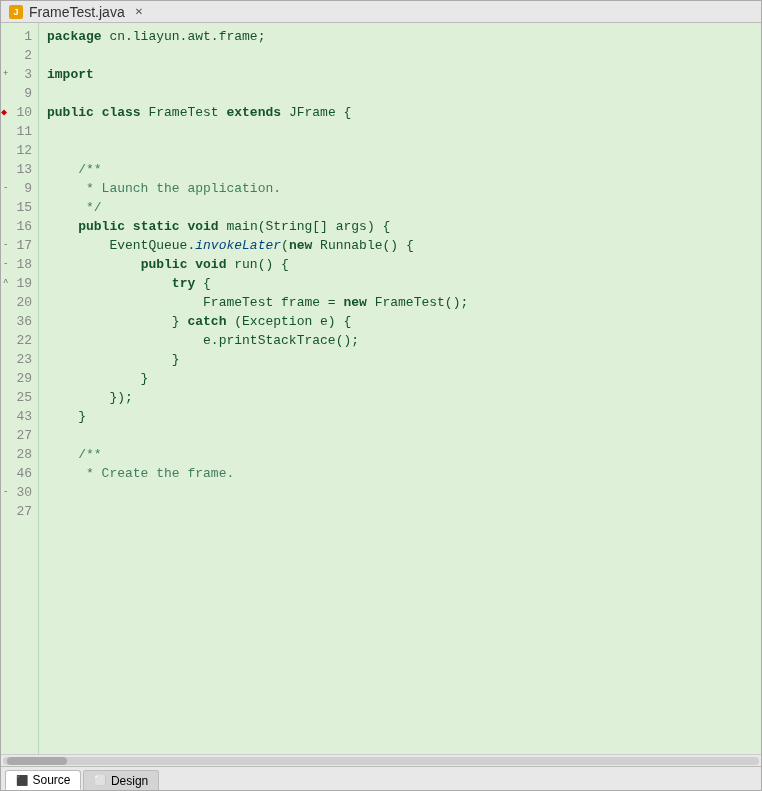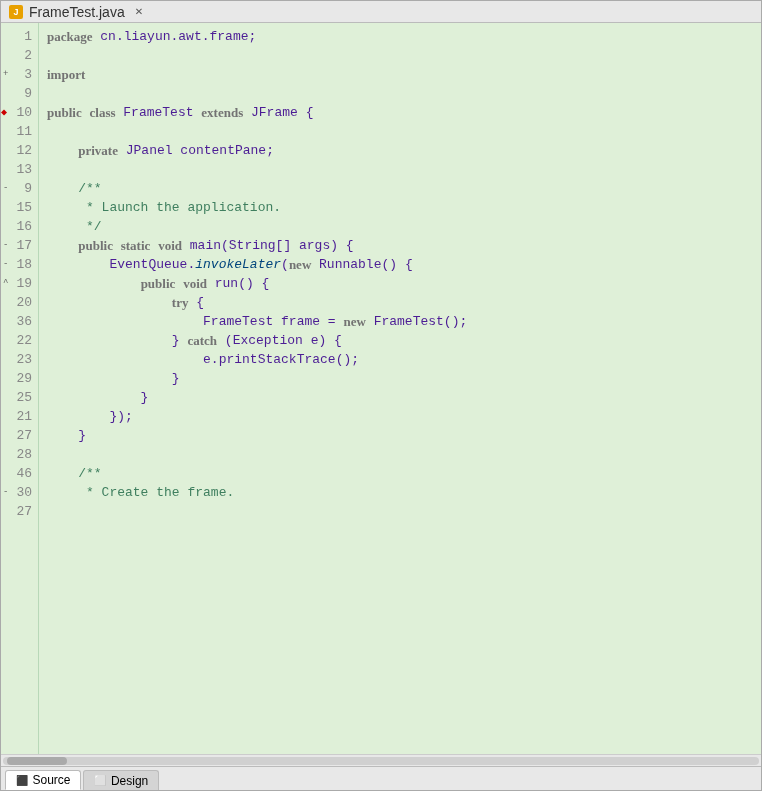--- a/index.html
+++ b/index.html
@@ -111,24 +111,24 @@
       line-height: 19px;
     }
 
     .code-line {
       height: 19px;
       white-space: pre;
       display: flex;
       align-items: center;
     }
 
-    .kw { color: #737373; font-weight: bold; font-family: Liberation Serif, serif; }
+    .kw { color: #14532d; font-weight: bold; }
     .cm { color: #3f7f5f; }
     .method { color: #00447c; font-style: italic; }
-    .plain { color: #4c1d95; }
+    .plain { color: #14532d; }
 
     .scrollbar-area {
       height: 12px;
       background: #e8e8e8;
       border-top: 1px solid #ccc;
       display: flex;
       align-items: center;
       padding: 0 2px;
     }
 
@@ -255,21 +255,21 @@
         <div class="line-num">
           <span>23</span>
         </div>
         <div class="line-num">
           <span>29</span>
         </div>
         <div class="line-num">
           <span>25</span>
         </div>
         <div class="line-num">
-          <span>21</span>
+          <span>43</span>
         </div>
         <div class="line-num">
           <span>27</span>
         </div>
         <div class="line-num">
           <span>28</span>
         </div>
         <div class="line-num">
           <span>46</span>
         </div>
@@ -281,21 +281,20 @@
           <span>27</span>
         </div>
       </div>
     <div class="code-content" id="code-content-container">
     <div class="code-line"><span class="kw">package</span><span class="plain"> cn.liayun.awt.frame;</span></div>
         <div class="code-line"></div>
         <div class="code-line"><span class="kw">import</span></div>
         <div class="code-line"></div>
         <div class="code-line"><span class="kw">public</span><span class="plain"> </span><span class="kw">class</span><span class="plain"> FrameTest </span><span class="kw">extends</span><span class="plain"> JFrame {</span></div>
         <div class="code-line"></div>
-        <div class="code-line"><span class="plain">    </span><span class="kw">private</span><span class="plain"> JPanel contentPane;</span></div>
         <div class="code-line"></div>
         <div class="code-line"><span class="plain">    </span><span class="cm">/**</span></div>
         <div class="code-line"><span class="plain">     </span><span class="cm">* Launch the application.</span></div>
         <div class="code-line"><span class="plain">     </span><span class="cm">*/</span></div>
         <div class="code-line"><span class="plain">    </span><span class="kw">public</span><span class="plain"> </span><span class="kw">static</span><span class="plain"> </span><span class="kw">void</span><span class="plain"> main(String[] args) {</span></div>
         <div class="code-line"><span class="plain">        EventQueue.</span><span class="method">invokeLater</span><span class="plain">(</span><span class="kw">new</span><span class="plain"> Runnable() {</span></div>
         <div class="code-line"><span class="plain">            </span><span class="kw">public</span><span class="plain"> </span><span class="kw">void</span><span class="plain"> run() {</span></div>
         <div class="code-line"><span class="plain">                </span><span class="kw">try</span><span class="plain"> {</span></div>
         <div class="code-line"><span class="plain">                    FrameTest frame = </span><span class="kw">new</span><span class="plain"> FrameTest();</span></div>
         <div class="code-line"><span class="plain">                } </span><span class="kw">catch</span><span class="plain"> (Exception e) {</span></div>

